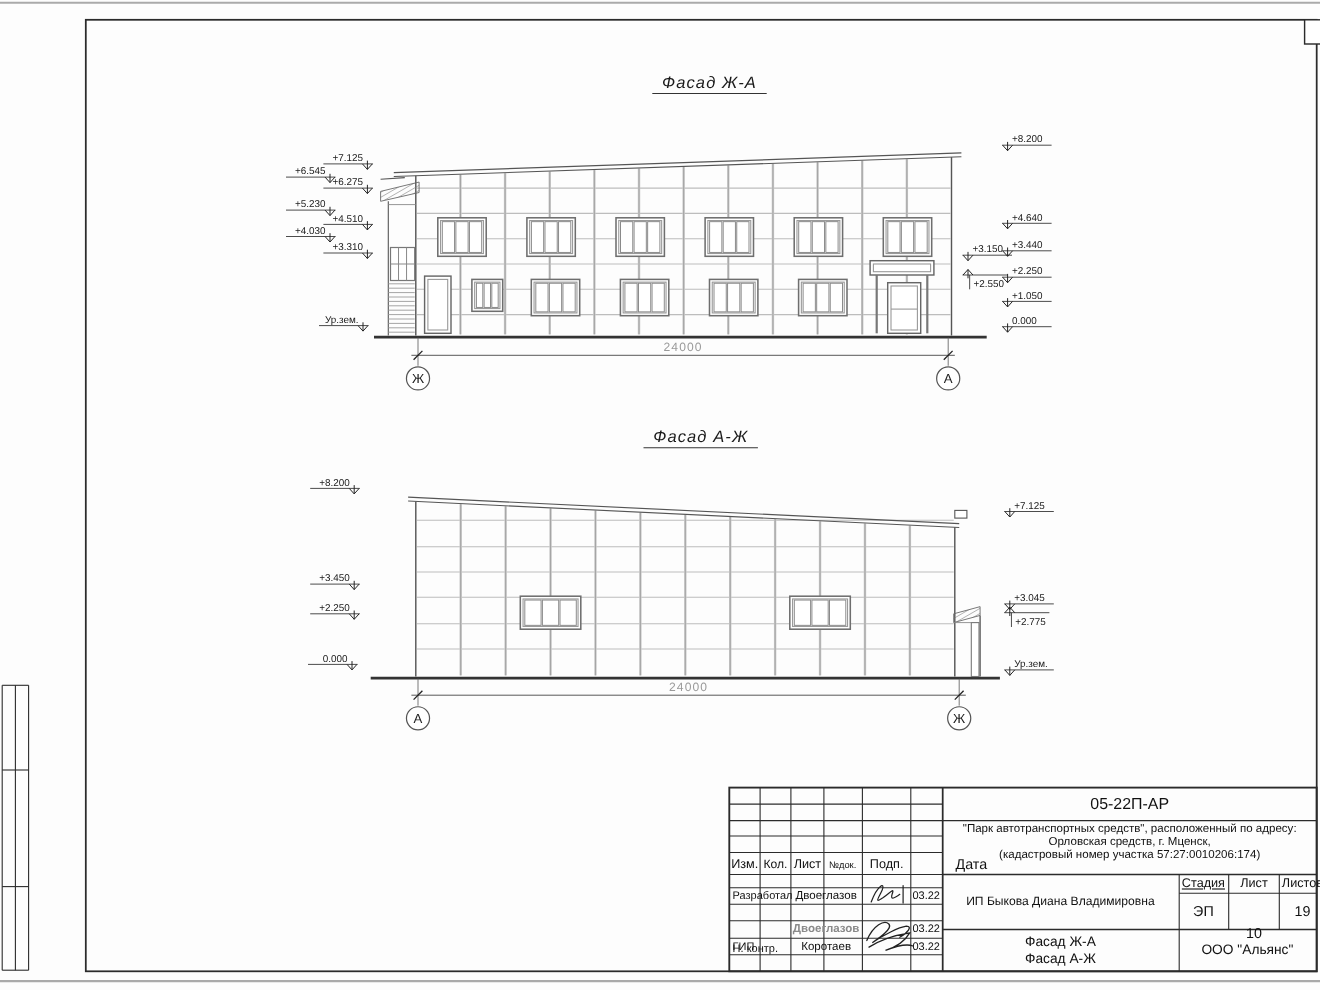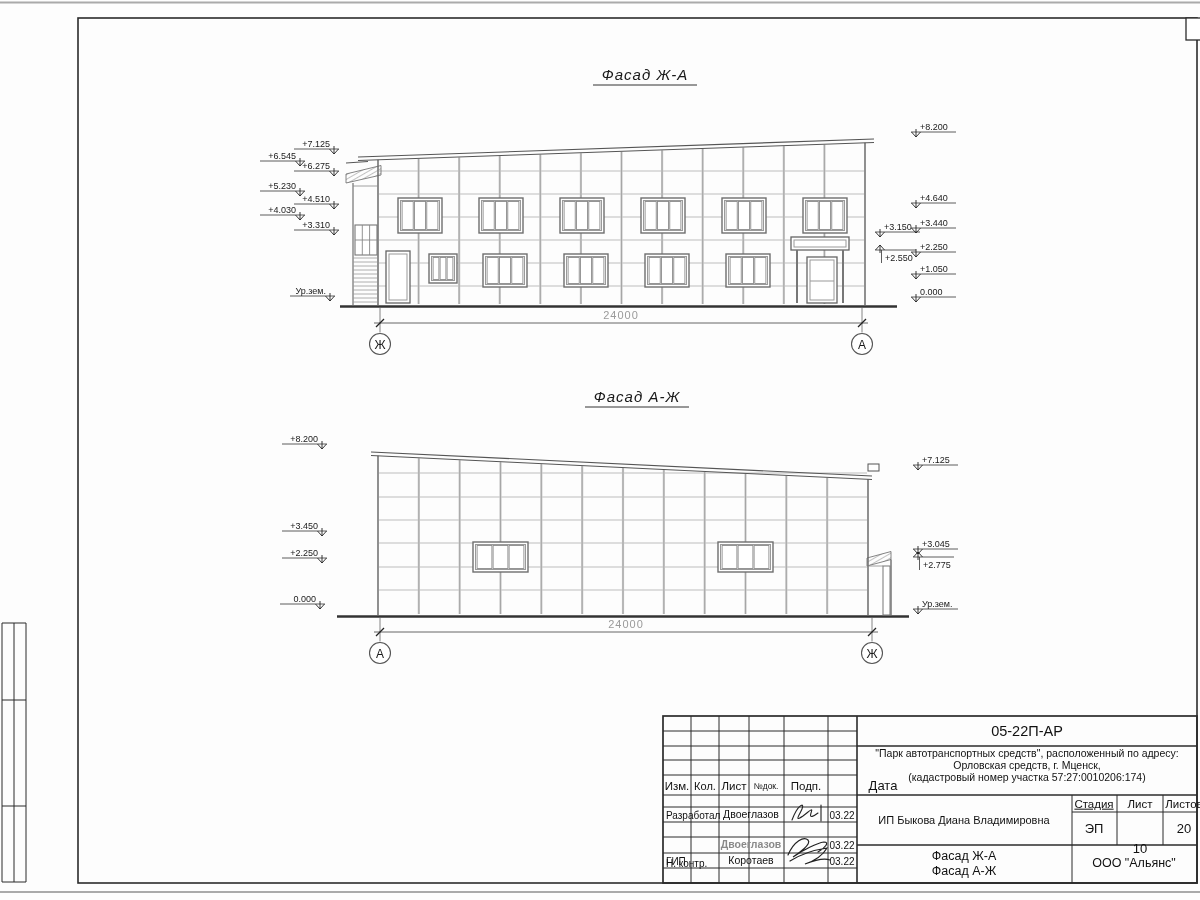--- a/index.html
+++ b/index.html
@@ -406,21 +406,21 @@
 <div class="t" style="left:751px;top:861px;font-size:10.5px;">Коротаев</div>
 <div class="t" style="left:842px;top:861px;font-size:10px;">03.22</div>
 
 <div class="t" style="left:964px;top:820px;font-size:11px;">ИП Быкова Диана Владимировна</div>
 
 <div class="t" style="left:1094px;top:804px;font-size:11.5px;text-decoration:underline;">Стадия</div>
 <div class="t" style="left:1140px;top:804px;font-size:11.5px;">Лист</div>
 <div class="t" style="left:1184px;top:804px;font-size:11.5px;">Листов</div>
 <div class="t" style="left:1094px;top:829px;font-size:13px;">ЭП</div>
 <div class="t" style="left:1140px;top:829px;font-size:13px;margin-top:20px;">10</div>
-<div class="t" style="left:1184px;top:829px;font-size:13px;">20</div>
+<div class="t" style="left:1184px;top:829px;font-size:13px;">19</div>
 
 <div class="t" style="left:964px;top:857px;font-size:12.5px;">Фасад Ж-А</div>
 <div class="t" style="left:964px;top:872px;font-size:12.5px;">Фасад А-Ж</div>
 <div class="t" style="left:1134px;top:864px;font-size:12.5px;">ООО "Альянс"</div>
 
 <svg class="sig" style="left:788px;top:800px;" width="38" height="24" viewBox="0 0 38 24">
   <path d="M4,20 C10,4 17,2 14,9 C11,16 6,22 15,16 C23,10 25,7 23,13 C21,19 26,16 30,13 M33,5 L33,21" fill="none" stroke="#222" stroke-width="1.1" stroke-linecap="round"></path>
 </svg>
 <svg class="sig" style="left:785px;top:833px;" width="48" height="36" viewBox="0 0 48 36">
   <path d="M3,22 C9,8 19,3 23,7 C27,11 14,20 8,24 C18,17 32,10 39,9 C45,9 40,15 33,19 M5,28 C16,21 29,17 42,15 C38,22 29,28 20,31 C30,27 40,25 45,27" fill="none" stroke="#222" stroke-width="1.2" stroke-linecap="round"></path>

